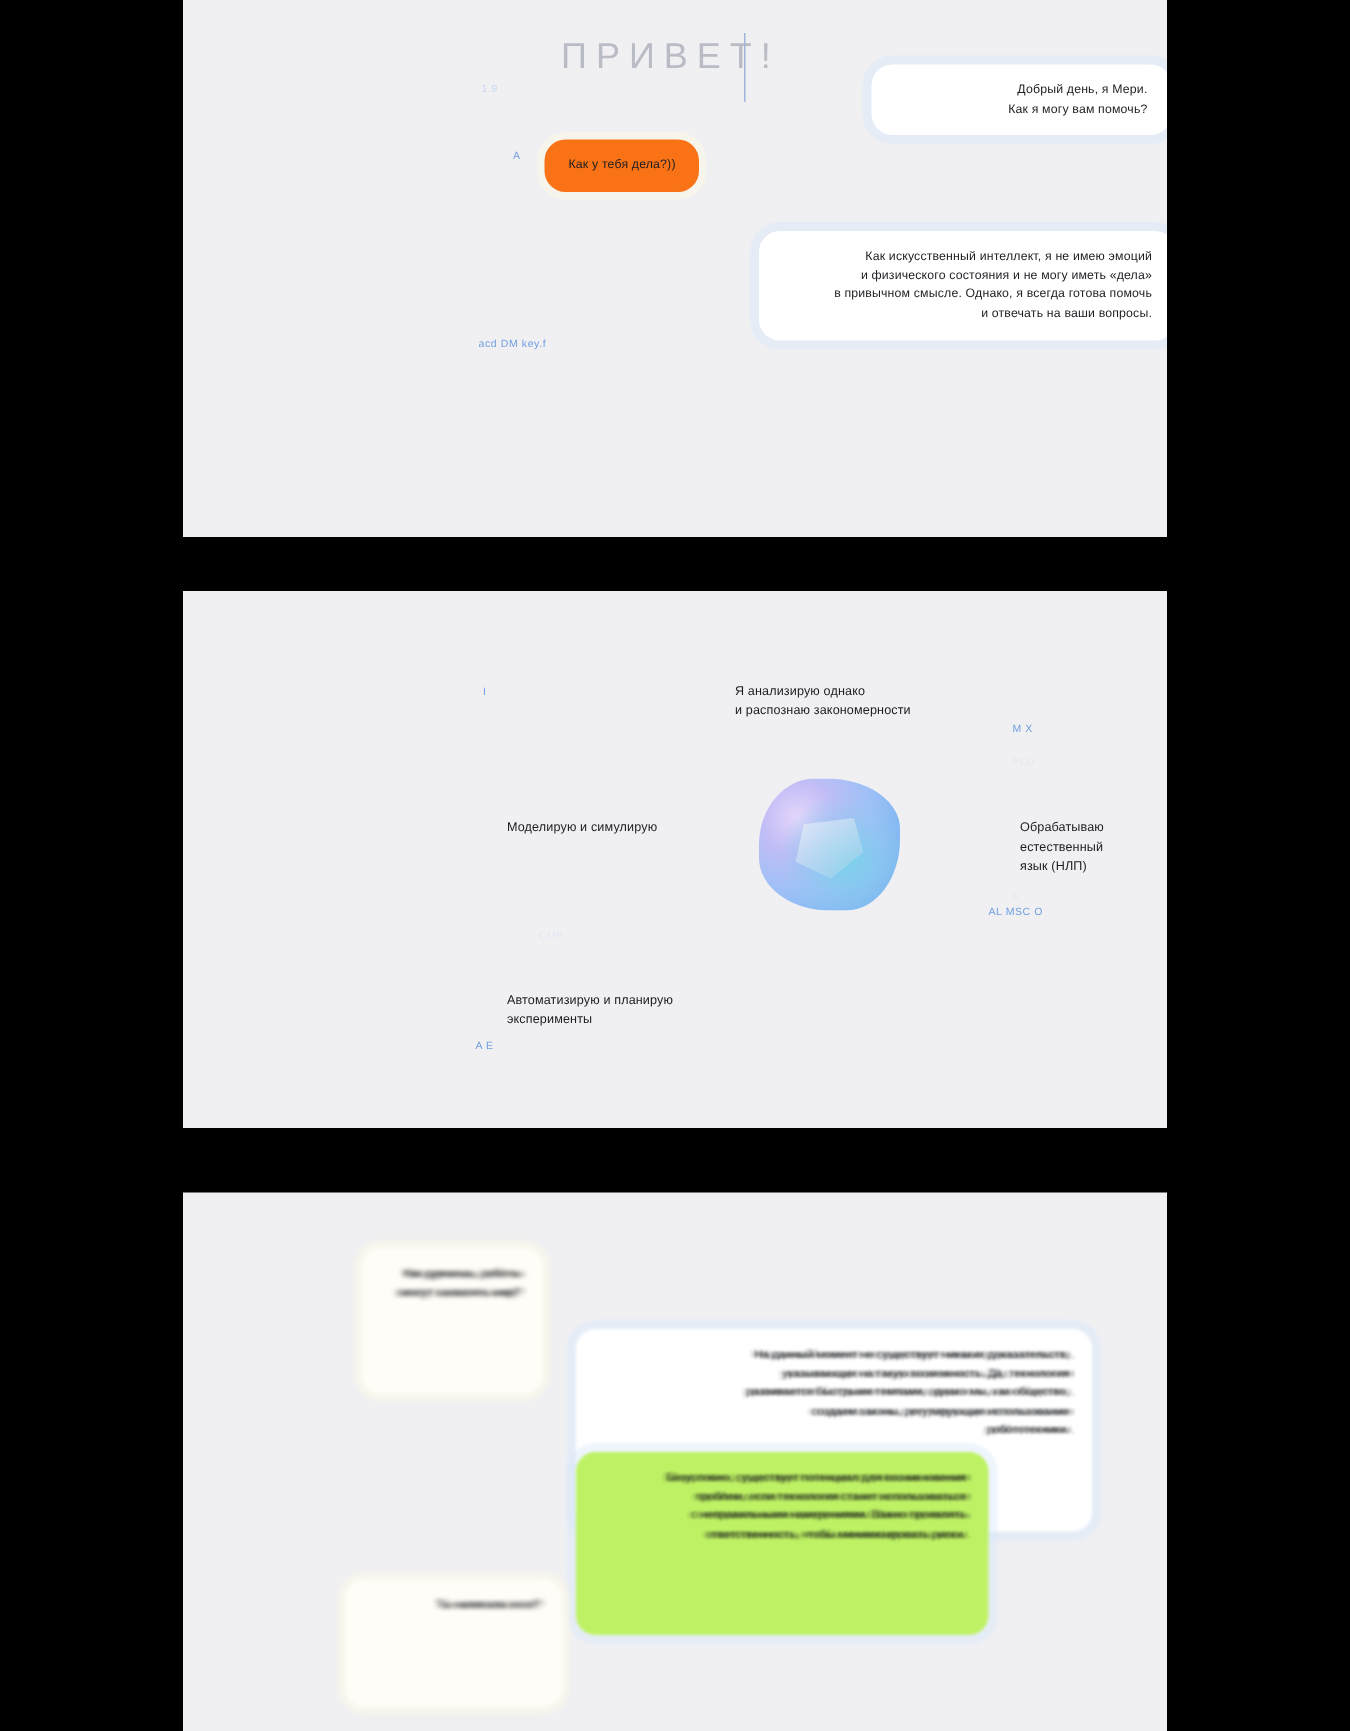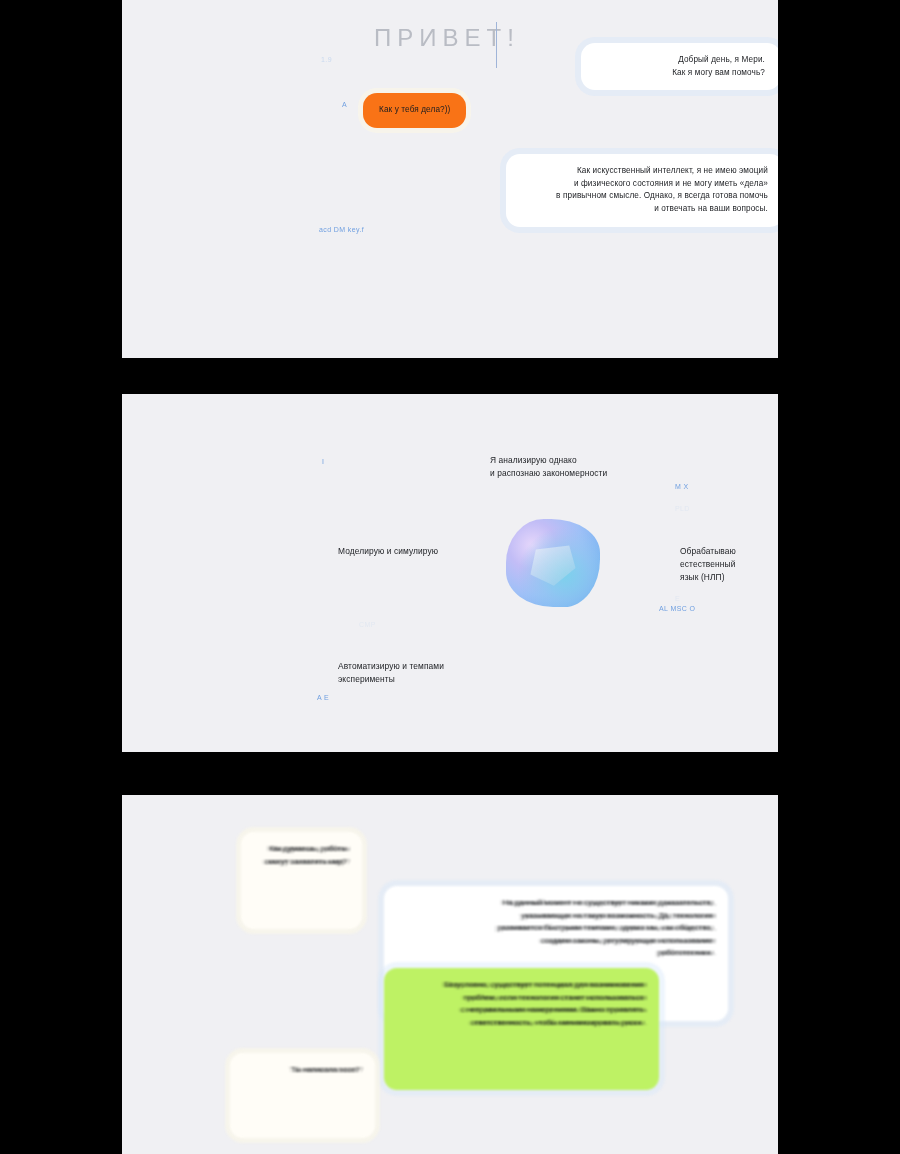--- a/index.html
+++ b/index.html
@@ -191,21 +191,21 @@
     <div class="marker" style="left:537px; top:210px;">AL
 MSC
 O</div>
 
     <div class="blob-wrap" style="left:384px; top:125px; width:94px; height:88px;">
       <div class="blob crystal">
           <div class="blob-facet"></div>
         </div>
     </div>
 
-    <div class="feature" style="left:216px; top:266px;">Автоматизирую и темпами
+    <div class="feature" style="left:216px; top:266px;">Автоматизирую и планирую
 эксперименты</div>
 
     <div class="marker" style="left:195px; top:299px;">A
 E</div>
 
   </section>
 
   <section class="panel" id="panel-3">
 
     <div class="bubble bubble-user bubble-blur blurred-strong" style="left:119px; top:37px; width:121px; background:#fffdf7;

